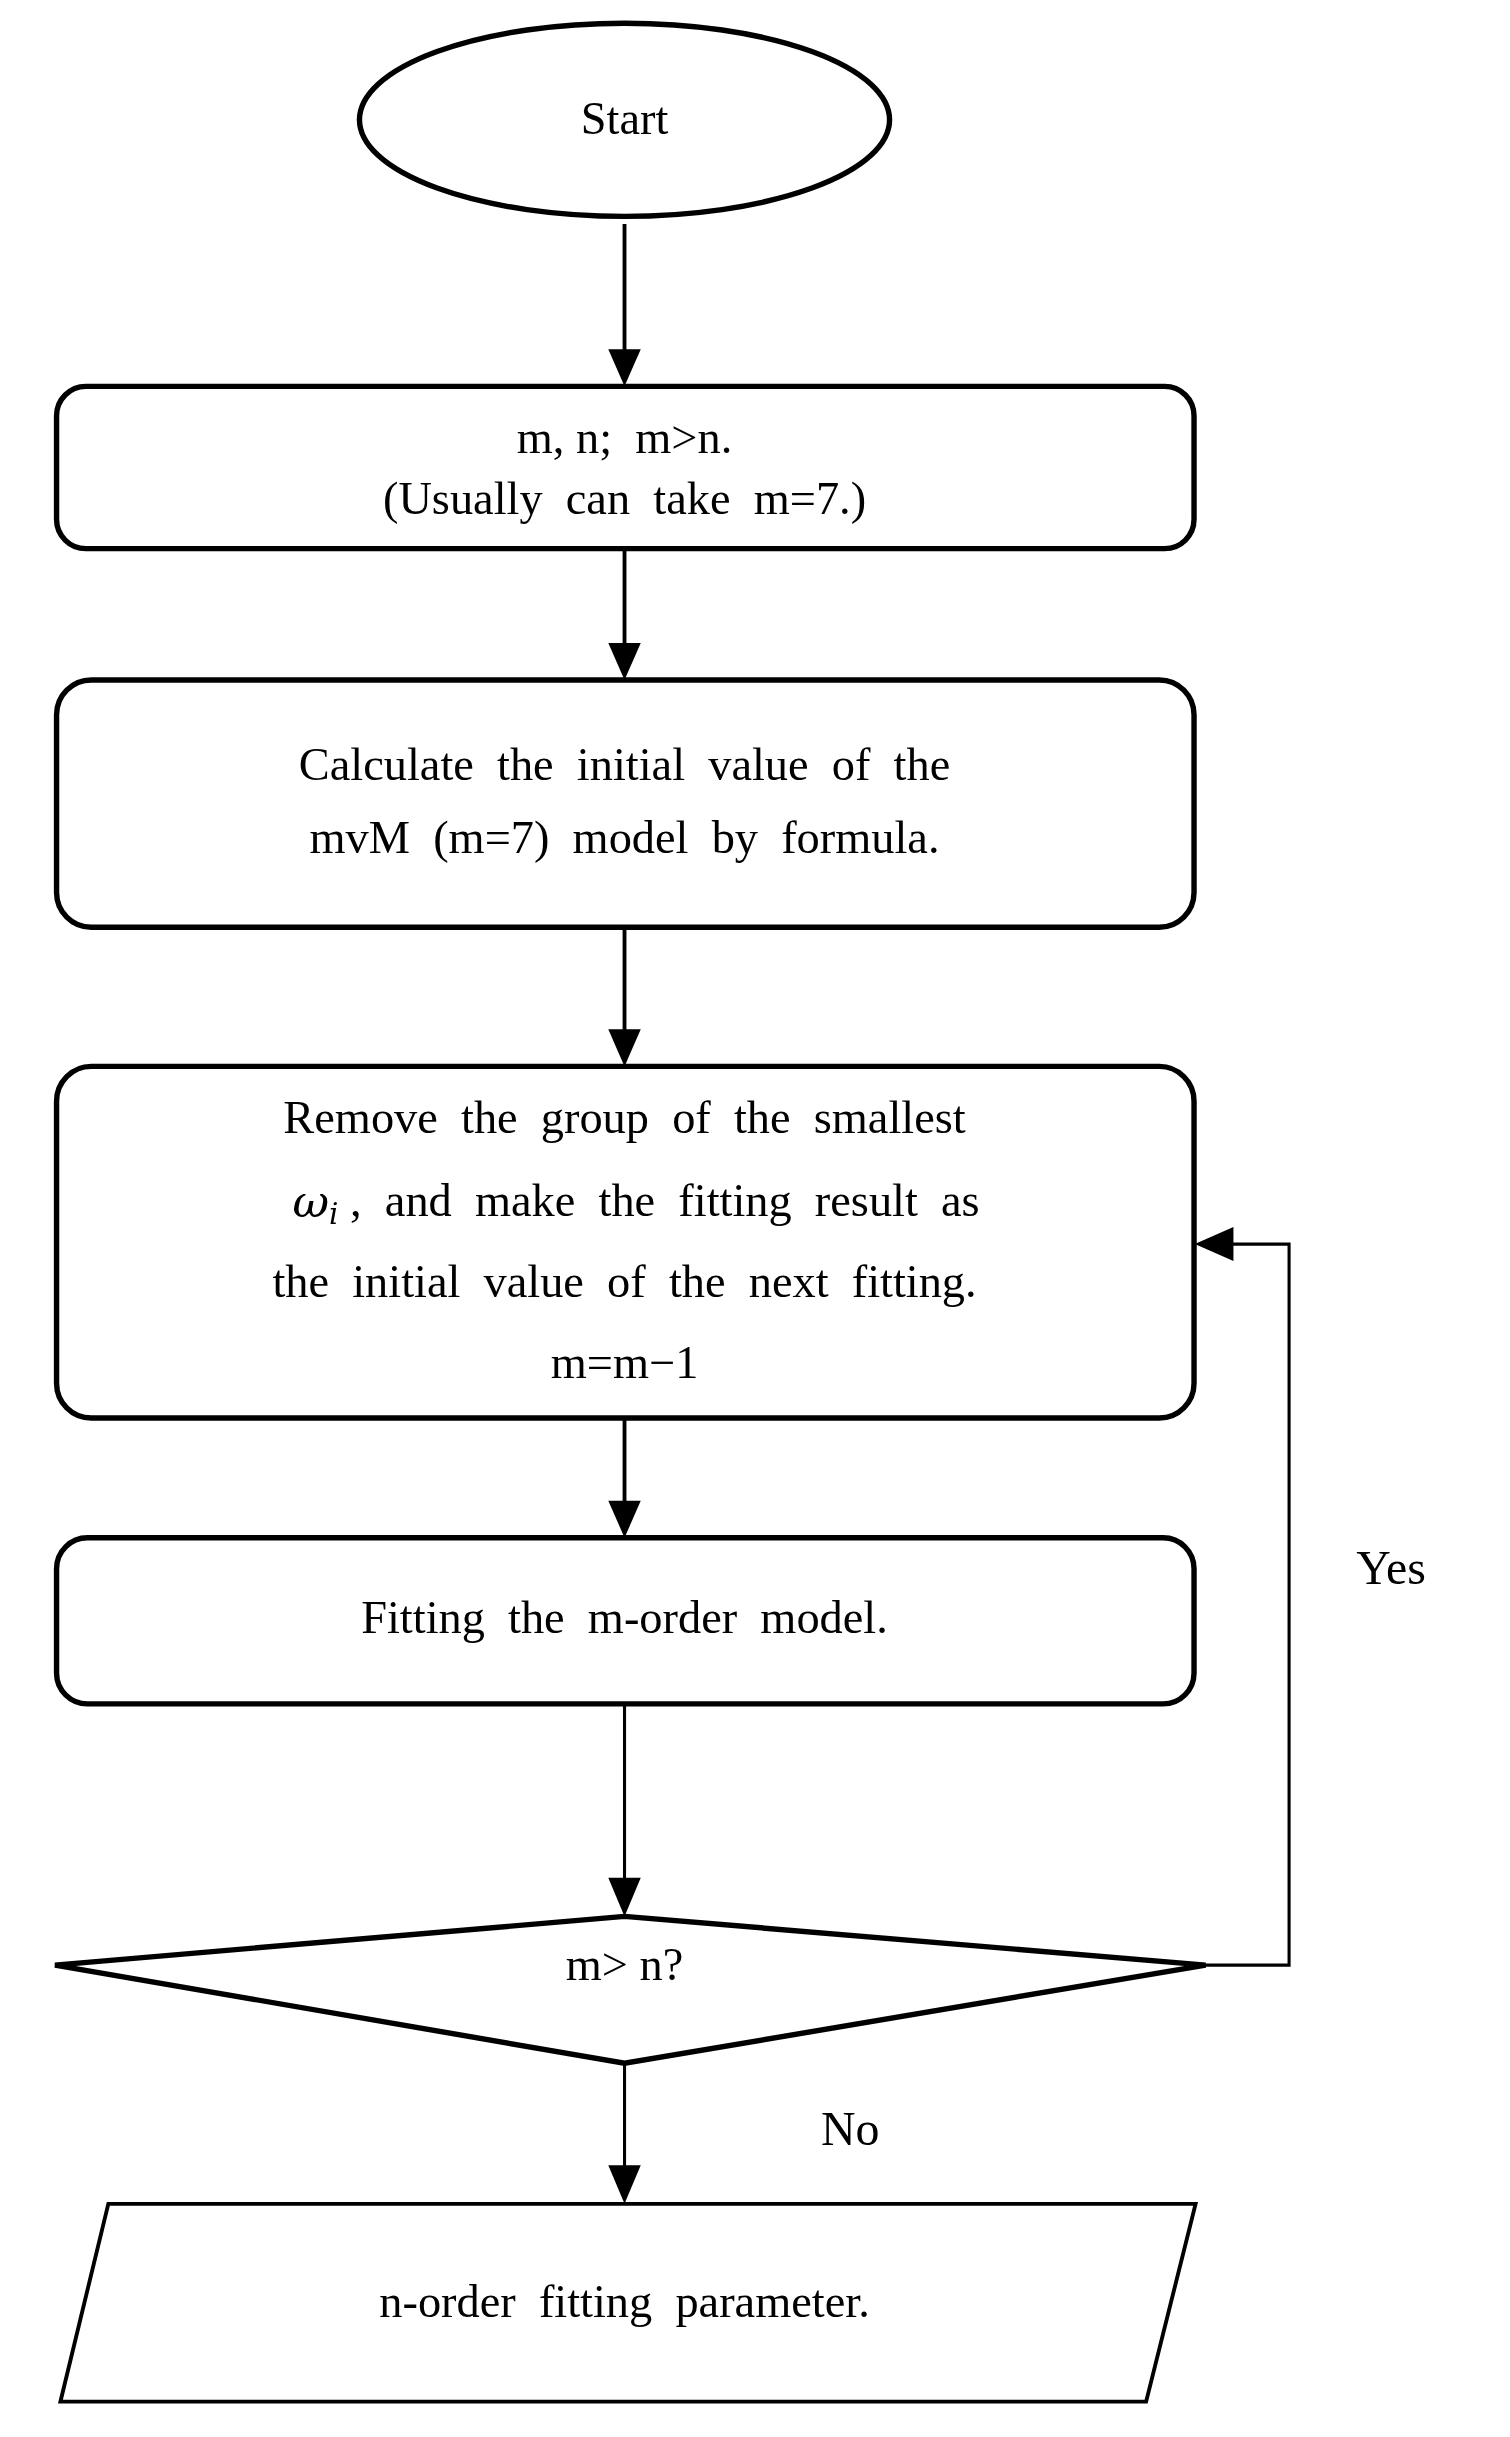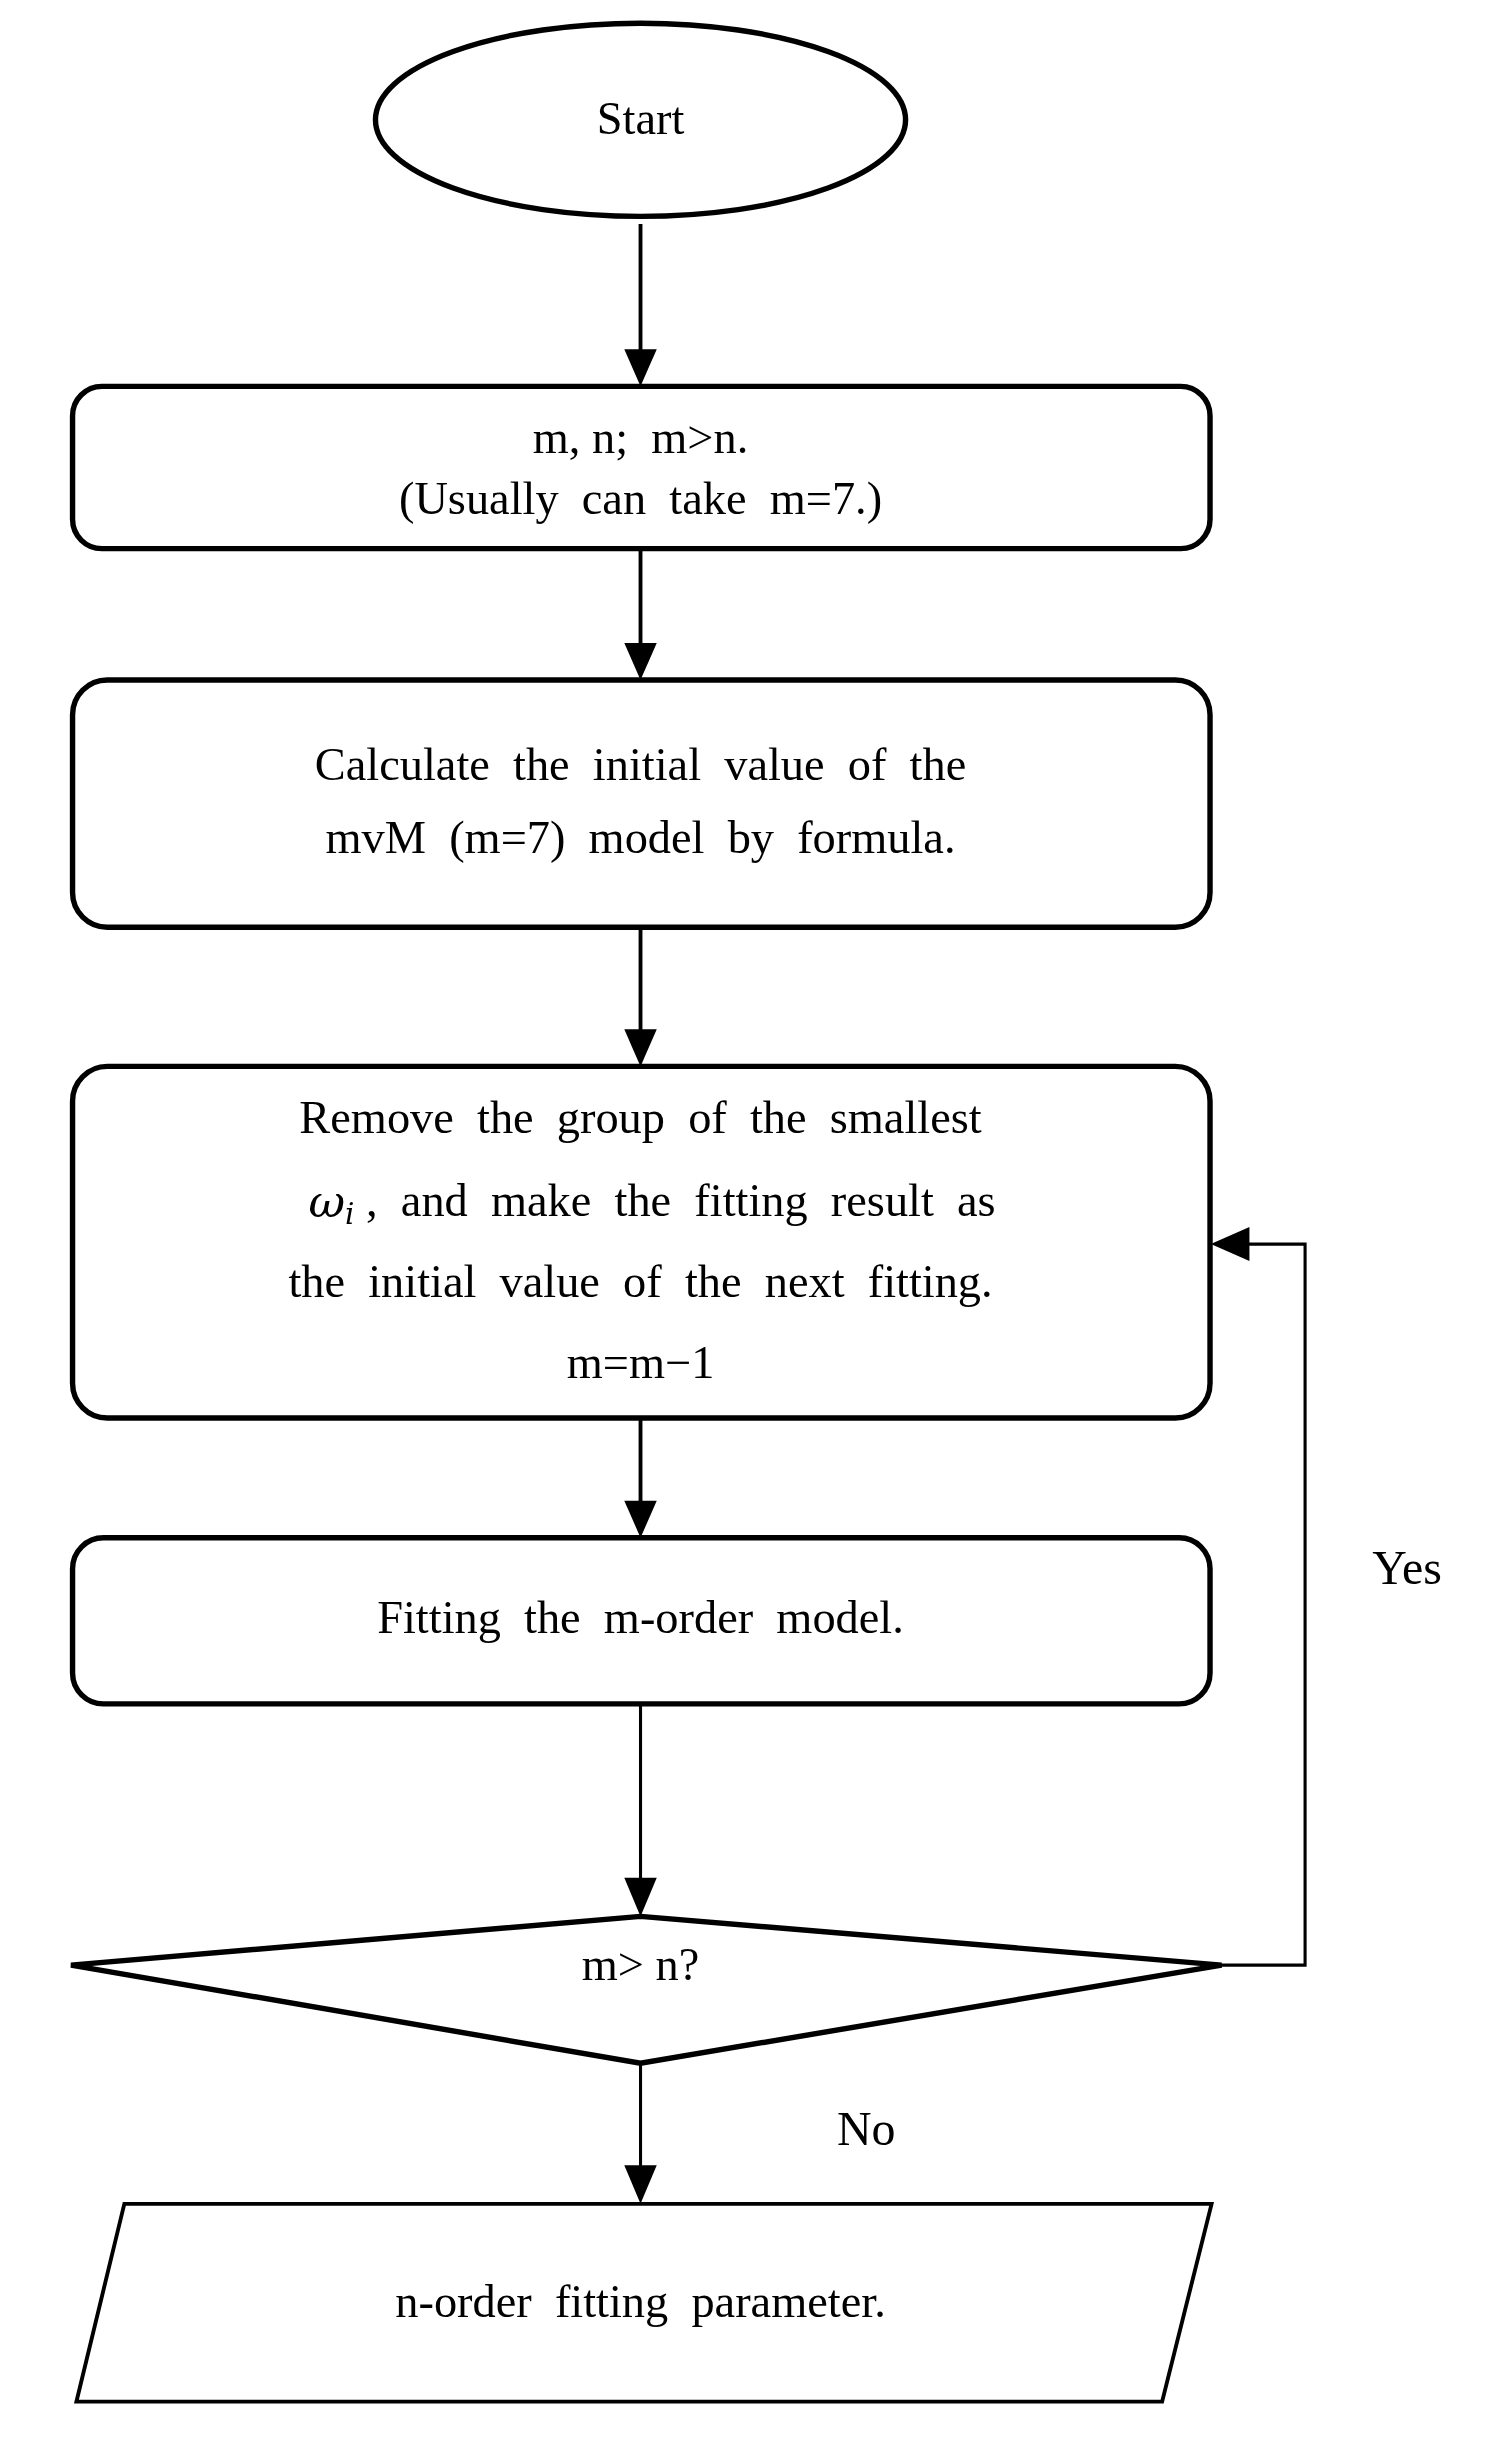--- a/index.html
+++ b/index.html
@@ -13,21 +13,20 @@
     position: relative;
     font-family: "Liberation Serif", serif;
     overflow: hidden;
   }
   #flow-root {
     position: absolute;
     left: 0;
     top: 0;
     width: 1489px;
     height: 2438px;
-    padding-left: 16px;
   }
   svg.flow-canvas {
     display: block;
     width: 1511px;
     height: 2438px;
   }
   .shape-outline {
     fill: #ffffff;
     stroke: #000000;
     stroke-width: 7;

